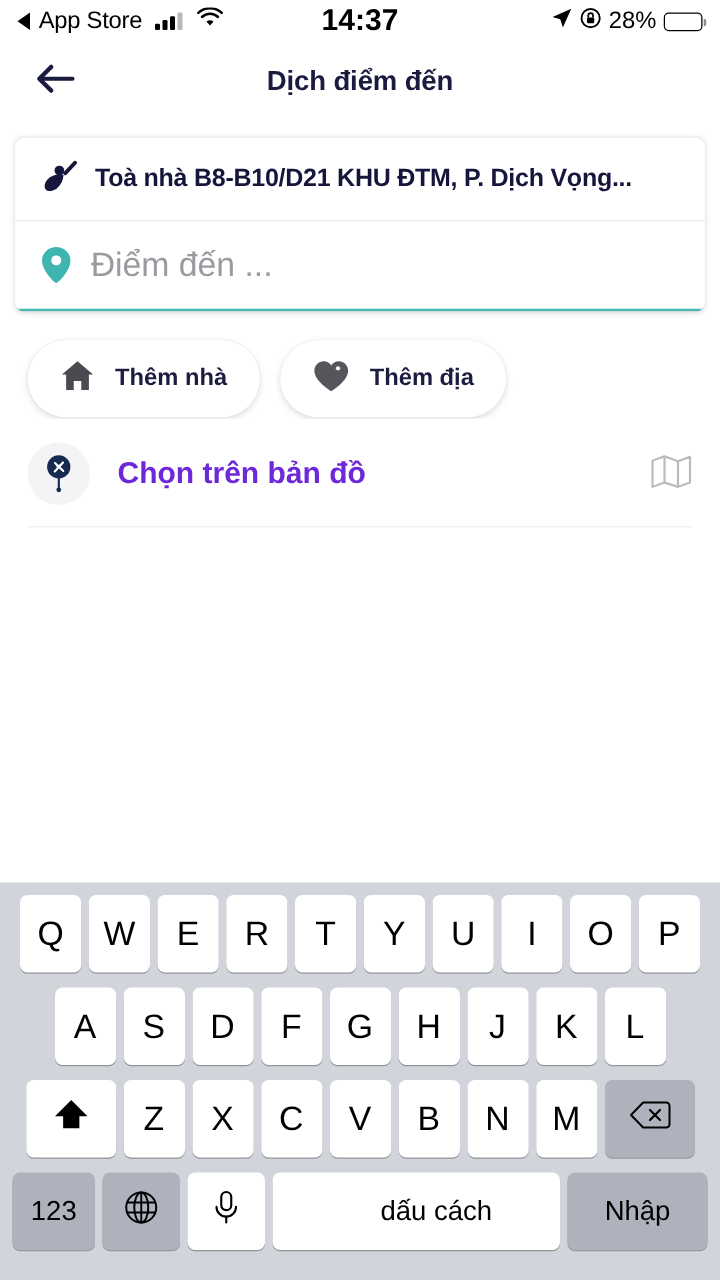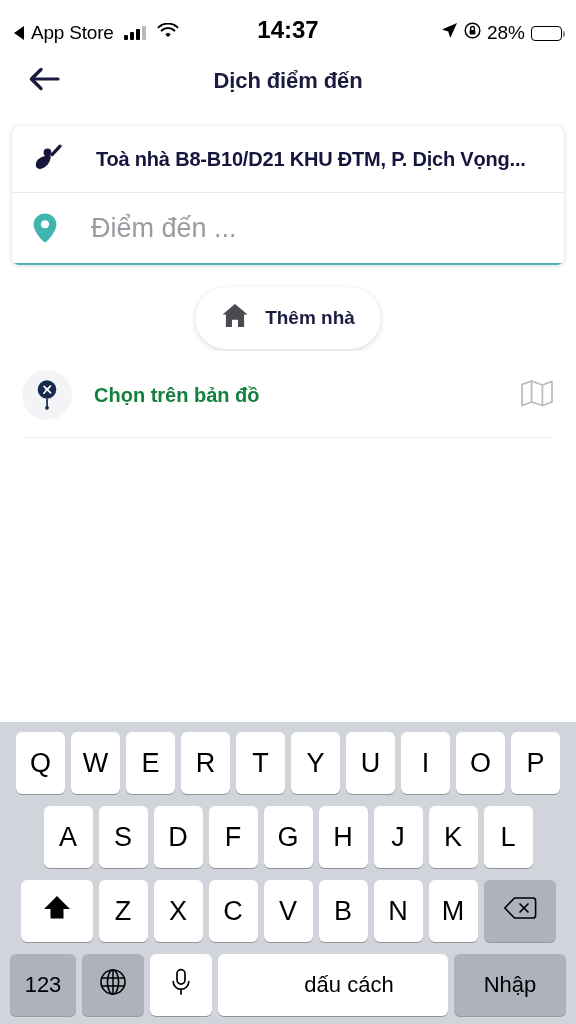--- a/index.html
+++ b/index.html
@@ -6,22 +6,22 @@
   html, body {
     width:576px; height:1024px;
     font-family:"Liberation Sans","DejaVu Sans",sans-serif;
     background:#ffffff; overflow:hidden;
   }
   .phone { position:relative; width:576px; height:1024px; background:#ffffff; }
 
   
   .statusbar{
     position:relative; height:34px; width:100%;
-    display:flex; padding:0 14px;
-    font-size:19px; color:#000;margin-top:16px;
+    display:flex; align-items:center; padding:0 14px;
+    font-size:19px; color:#000;
   }
   .sb-left{ display:flex; align-items:center; gap:7px; }
   .sb-back-tri{
     width:0;height:0;border-top:7px solid transparent;border-bottom:7px solid transparent;
     border-right:10px solid #000;
   }
   .sb-appname{ font-size:19px; letter-spacing:-0.2px; }
   .sb-signal{ display:flex; align-items:flex-end; gap:2px; height:14px; margin-left:3px;}
   .sb-signal i{ width:4px; background:#000; border-radius:1px; display:block;}
   .sb-signal i:nth-child(1){height:5px;}
@@ -55,55 +55,55 @@
     width:100%; text-align:center; font-size:22px; font-weight:bold; color:#1b1b40;
     letter-spacing:-0.1px;
   }
 
   
   .card{
     margin:14px 12px 0 12px; background:#fff; border-radius:7px;
     box-shadow:0 1px 5px rgba(0,0,0,.14), 0 0 1px rgba(0,0,0,.10);
     overflow:hidden;
   }
-  .card-row{ display:flex; align-items:center; height:66px; padding:0 20px;gap:20px; }
+  .card-row{ display:flex; align-items:center; height:66px; padding:0 20px; }
   .card-row .ico{ width:44px; display:flex; align-items:center; justify-content:flex-start; }
   .row-text{
     font-size:20px; font-weight:bold; color:#16163c; white-space:nowrap;
     overflow:hidden; text-overflow:ellipsis; letter-spacing:-0.2px;
   }
   .card-sep{ height:1px; background:#e9e9ec; margin:0; }
   .dest-row{ height:72px; border-bottom:2.5px solid #49b7b2; }
   .dest-input{
     border:none; outline:none; font-size:27px; color:#3f3f46;
     font-family:inherit; background:transparent; width:100%;
   }
   .dest-input::placeholder{ color:#9a9aa0; }
 
   
   .chips{
     display:flex; gap:16px; padding:22px 22px 0 22px; overflow:hidden;
-    height:86px; align-items:center;flex-direction:column;
+    height:86px; align-items:center;
   }
   .chip{
     display:flex; align-items:center; gap:16px; flex:0 0 auto;
     height:62px; padding:0 26px; background:#fff; border-radius:31px;
     box-shadow:0 2px 6px rgba(0,0,0,.13), 0 0 1px rgba(0,0,0,.12);
   }
   .chip-label{ font-size:19px; font-weight:bold; color:#1d1d42; white-space:nowrap; }
 
   
   .maprow{
     display:flex; align-items:center; padding:14px 22px 0 22px; height:74px;
   }
   .map-badge{
     width:50px;height:50px;border-radius:25px;background:#f4f4f6;
     display:flex;align-items:center;justify-content:center; flex:0 0 auto;
   }
-  .map-label{ margin-left:22px; font-size:20px; font-weight:bold; color:#15803d; }
+  .map-label{ margin-left:22px; font-size:24px; font-weight:bold; color:#6d28d9; }
   .map-icon{ margin-left:auto; }
   .divider{ height:1px; background:#ededf0; margin:12px 22px 0 22px; }
 
   
   .keyboard{
     position:absolute; left:0; bottom:0; width:576px; height:318px;
     background:#d1d4da; padding-top:10px;
     font-family:"Liberation Sans","DejaVu Sans",sans-serif;
   }
   .krow{ display:flex; justify-content:center; align-items:center; margin-bottom:12px; }

